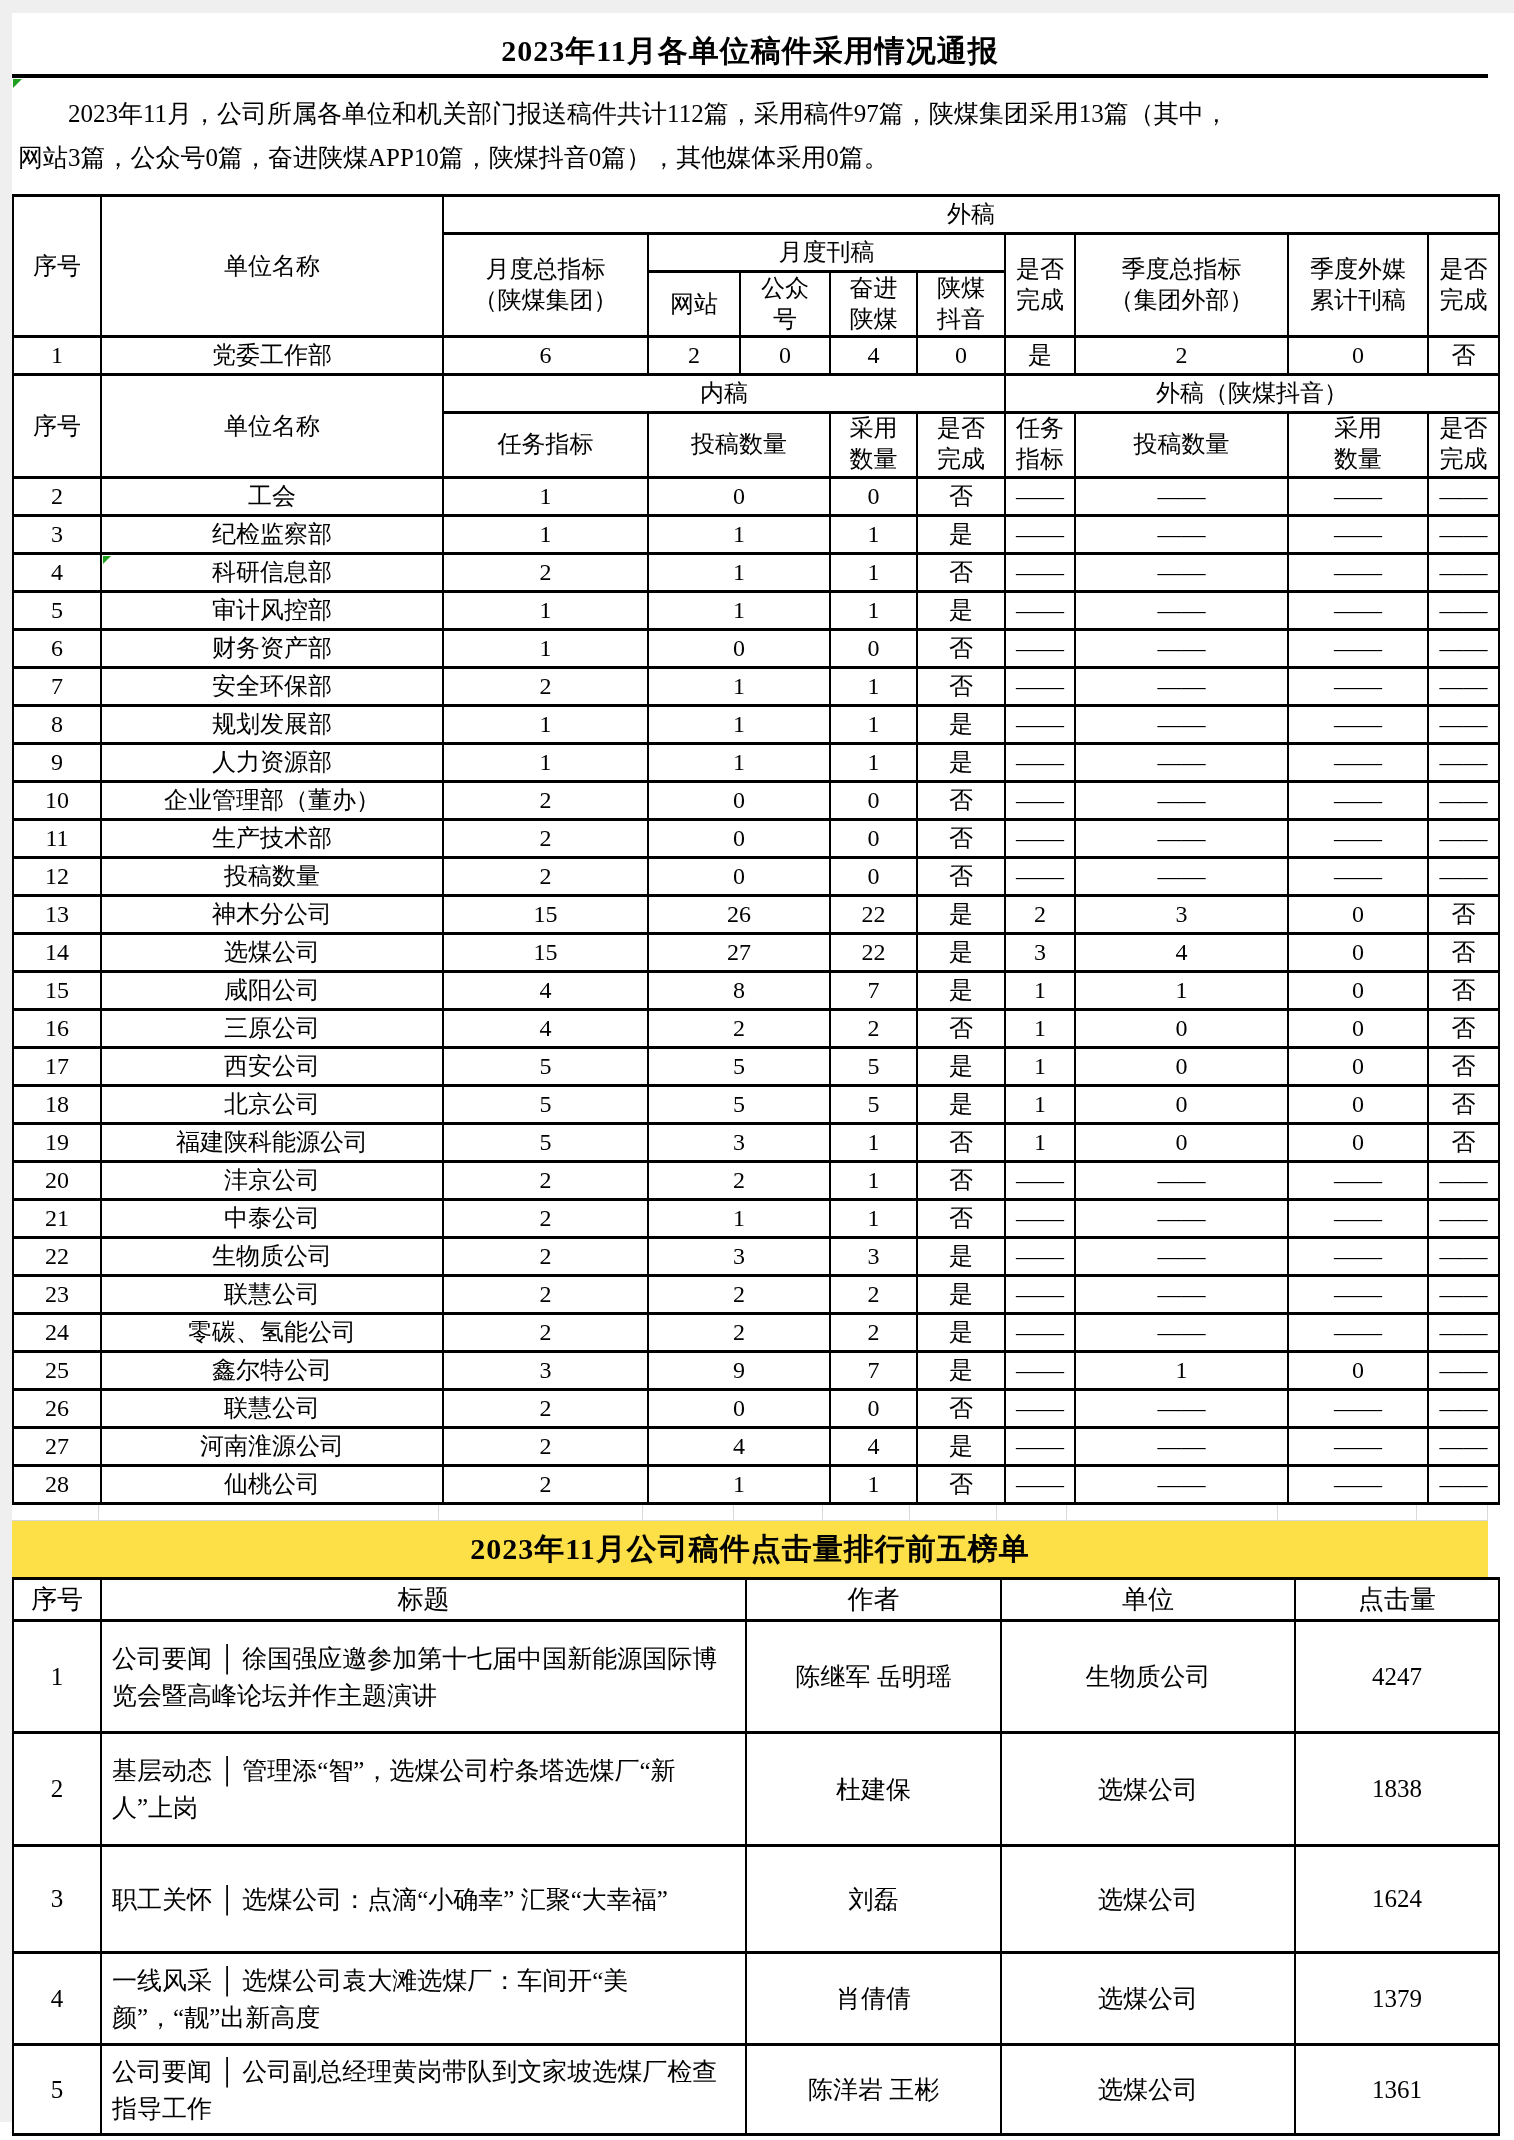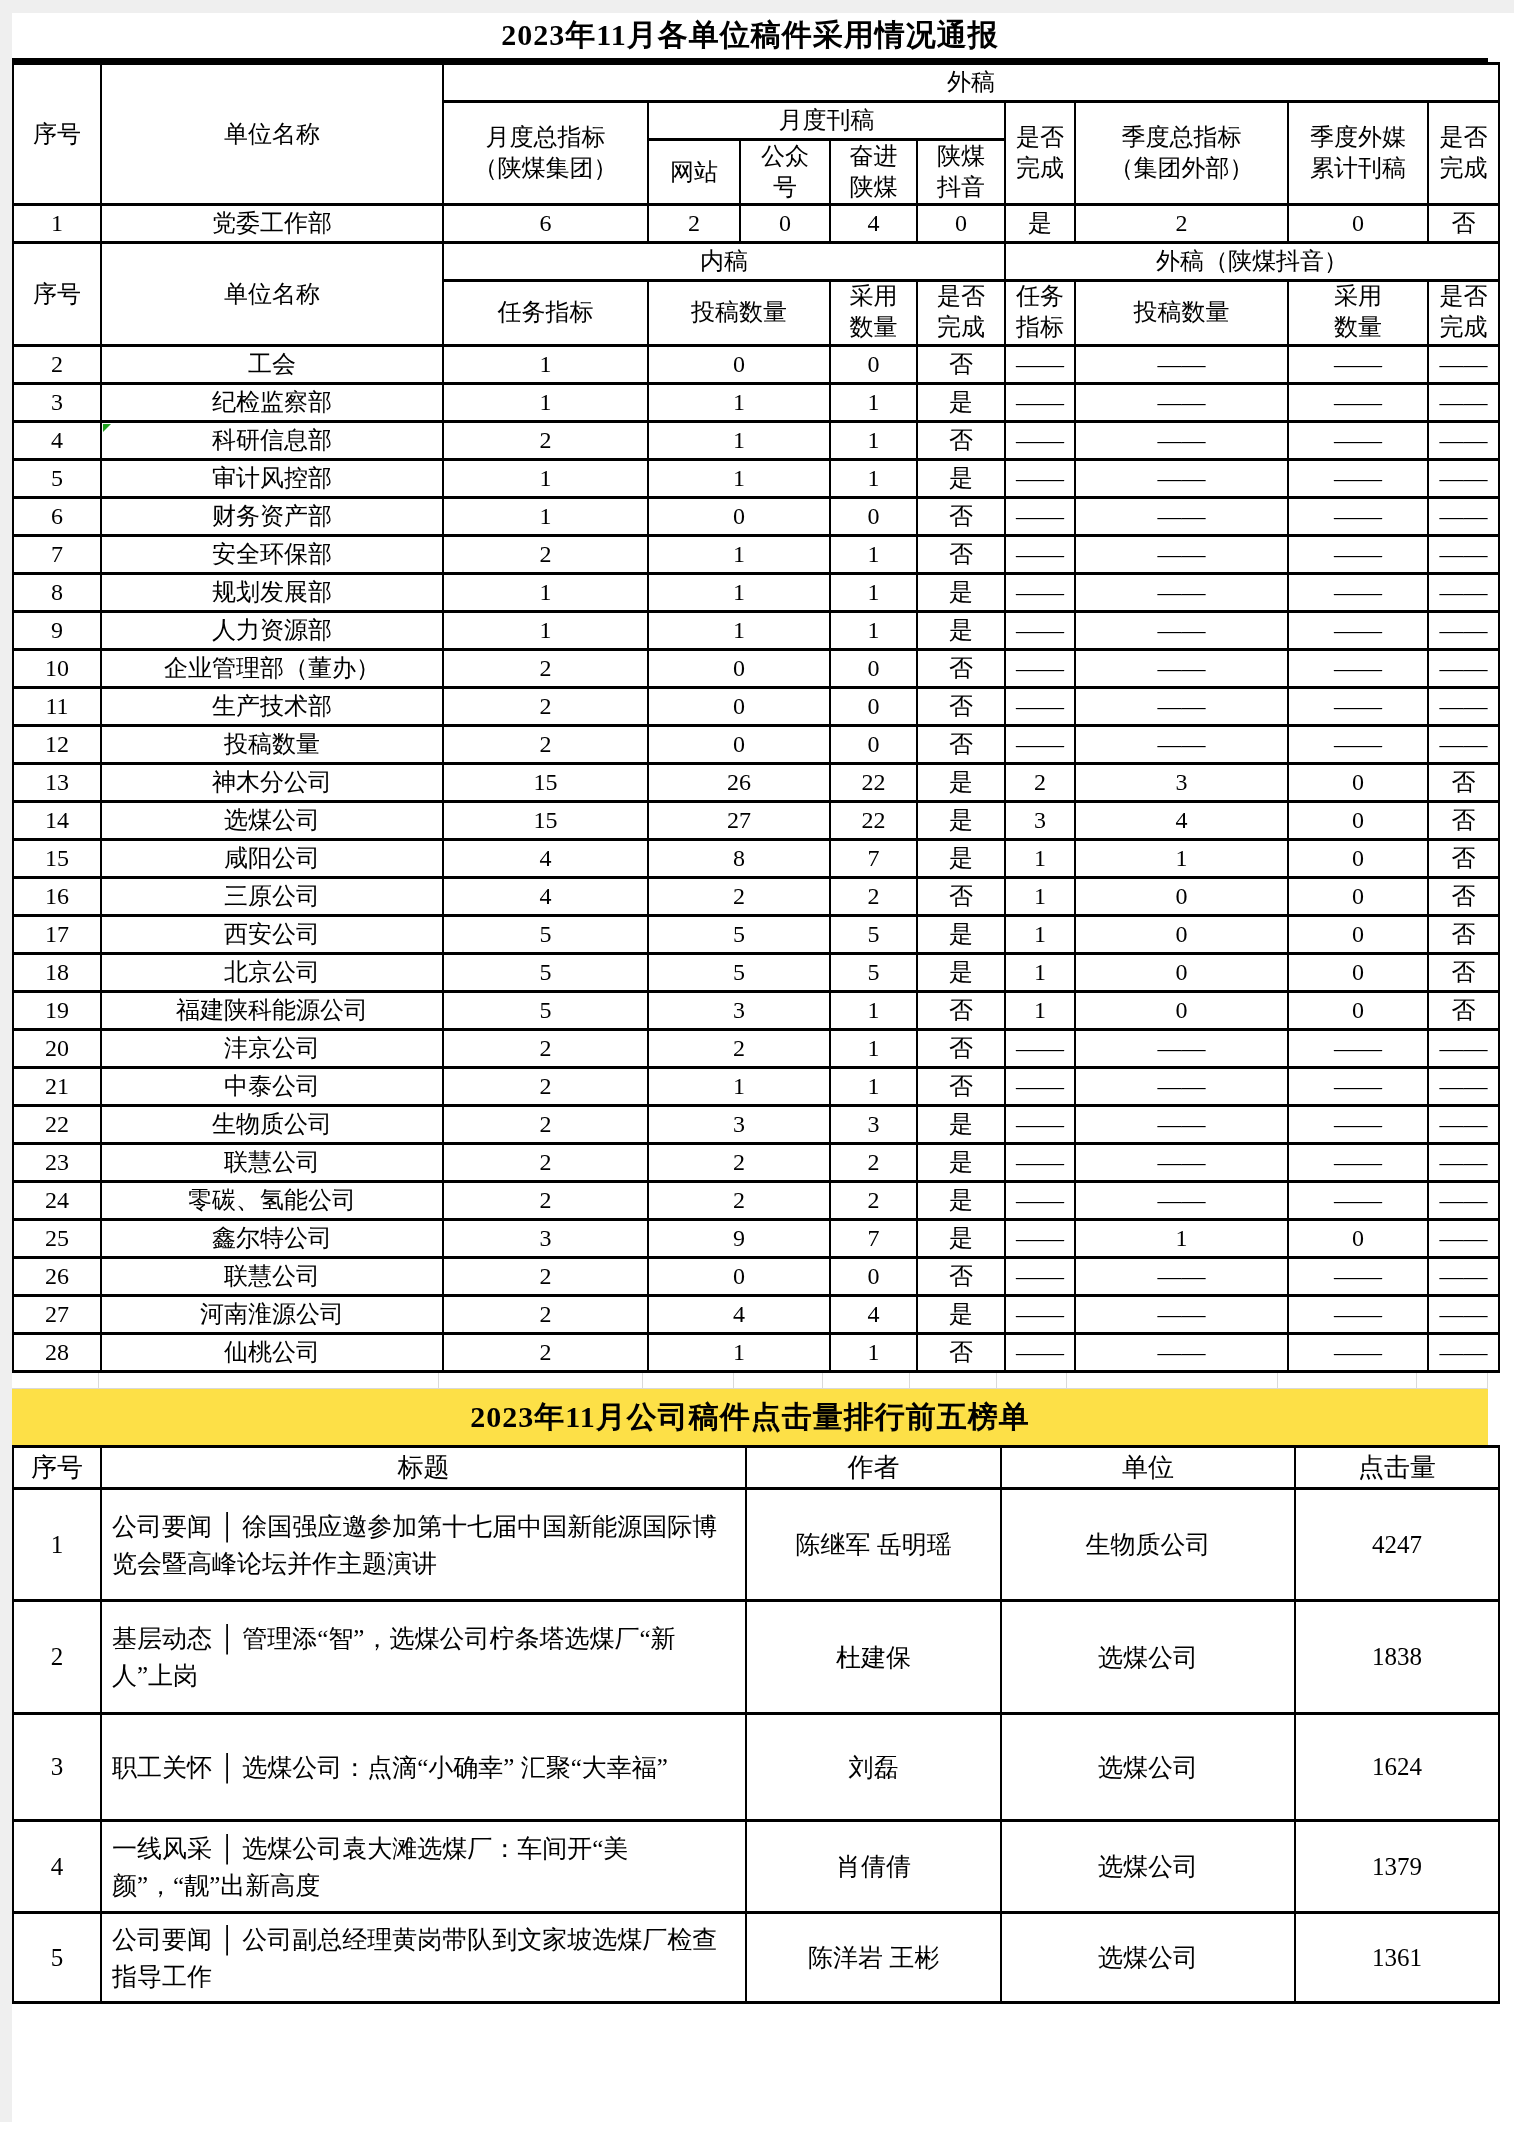--- a/index.html
+++ b/index.html
@@ -2,21 +2,21 @@
 <html><head>
 <meta charset="utf-8">
 <style>
   html,body{margin:0;padding:0;}
   body{
     width:1514px;height:2140px;position:relative;background:#ffffff;
     font-family:"Liberation Serif","DejaVu Serif",serif;color:#000;
   }
   .margin-top{position:absolute;left:0;top:0;width:1514px;height:13px;background:#efefef;}
   .margin-left{position:absolute;left:0;top:0;width:12px;height:2122px;background:#efefef;}
-  .content{position:absolute;left:12px;top:13px;width:1476px;}
+  .content{position:absolute;left:12px;top:29px;width:1476px;}
 
   
   .title-block{
     height:45px;background:#fff;border-bottom:4px solid #000;
     display:flex;align-items:center;justify-content:center;
     font-size:30px;font-weight:bold;letter-spacing:1px;
   }
   
   .intro-block{position:relative;background:#fff;height:116px;box-sizing:border-box;padding:14px 6px 0 6px;}
   .intro-block p{
@@ -67,20 +67,25 @@
 </head>
 <body>
 
 <div class="margin-top"></div>
 <div class="margin-left"></div>
 
 <div class="content">
 
   <div class="title-block">2023年11月各单位稿件采用情况通报</div>
 
+  <div class="intro-block">
+    <span class="flag-tri intro-flag"></span>
+    <p>2023年11月，公司所属各单位和机关部门报送稿件共计112篇，采用稿件97篇，陕煤集团采用13篇（其中，
+网站3篇，公众号0篇，奋进陕煤APP10篇，陕煤抖音0篇），其他媒体采用0篇。</p>
+  </div>
 
   <table class="t1">
     <colgroup>
       <col style="width:88px">
         <col style="width:342px">
         <col style="width:205px">
       <col style="width:92px">
         <col style="width:90px">
         <col style="width:87px">
       <col style="width:88px">

